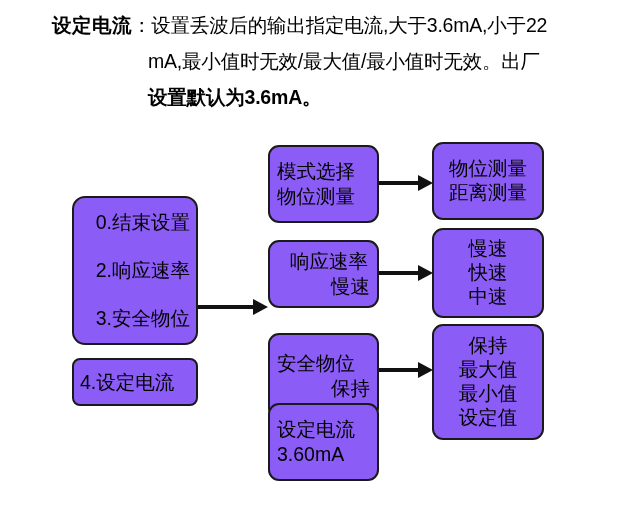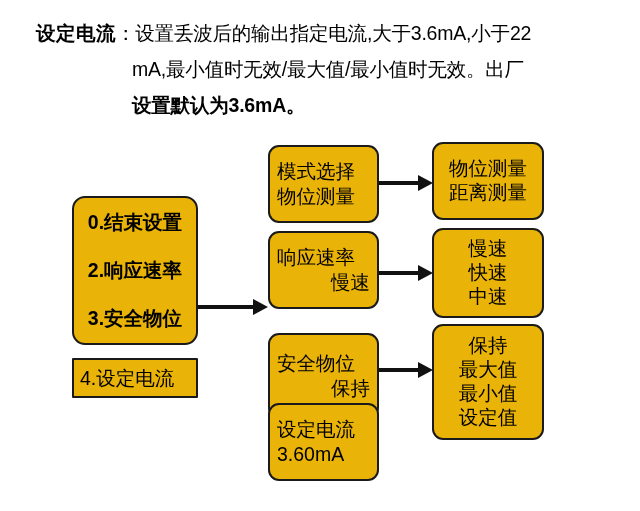--- a/index.html
+++ b/index.html
@@ -12,25 +12,24 @@
     height: 511px;
     position: relative;
     font-family: "Liberation Sans", "DejaVu Sans", sans-serif;
     color: #000000;
     overflow: hidden;
   }
 
   
   #header-text {
     position: absolute;
-    left: 0;
+    left: 16px;
     top: 0;
     width: 516px;
     height: 128px;
-    margin-top: 8px;
   }
   .hdr-line {
     position: absolute;
     white-space: nowrap;
     font-size: 19.5px;
     line-height: 22px;
     letter-spacing: -0.2px;
   }
   .hdr-line-1 { left: 36px;  top: 14px; }
   .hdr-line-2 { left: 132px; top: 50px; }
@@ -49,21 +48,21 @@
     top: 128px;
     width: 640px;
     height: 383px;
   }
 
   .node {
     position: absolute;
     box-sizing: border-box;
     border: 2.2px solid #1a1a1a;
     border-radius: 11px;
-    background: #eab308;
+    background: #8b5cf6;
     display: flex;
     flex-direction: column;
     justify-content: center;
   }
   .node .ln {
     font-size: 20px;
     line-height: 1.28;
     white-space: nowrap;
     padding: 0 7px;
   }
@@ -73,39 +72,39 @@
 
   
   #node-main {
     left: 72px;
     top: 68px;
     width: 126px;
     height: 149px;
     border-radius: 13px;
     justify-content: space-around;
   }
-  #node-main .ln { font-size: 19.5px; text-align: center; padding: 0 6px; font-weight: bold; }
+  #node-main .ln { font-size: 19.5px; text-align: right; padding: 0 6px; }
 
   
   #node-setcurrent-item {
     left: 72px;
     top: 230px;
     width: 126px;
-    height: 40px;
-    border-radius: 1px;
+    height: 48px;
+    border-radius: 8px;
   }
   #node-setcurrent-item .ln { font-size: 19.5px; text-align: left; padding: 0 6px; }
 
   
   .mid {
     left: 268px;
     width: 111px;
   }
   #node-mode      { top: 17px;  height: 78px; }
-  #node-speed     { top: 103px; height: 78px; }
+  #node-speed     { top: 112px; height: 68px; padding-left: 13px; }
   #node-safety    { top: 205px; height: 86px; }
   #node-current   { top: 275px; height: 78px; }
 
   
   .right { left: 432px; width: 112px; }
   #node-mode-opts    { top: 14px;  height: 78px; }
   #node-speed-opts   { top: 100px; height: 90px; }
   #node-safety-opts  { top: 196px; height: 116px; }
 
   .right .ln { font-size: 19.5px; line-height: 1.22; text-align: center; }

